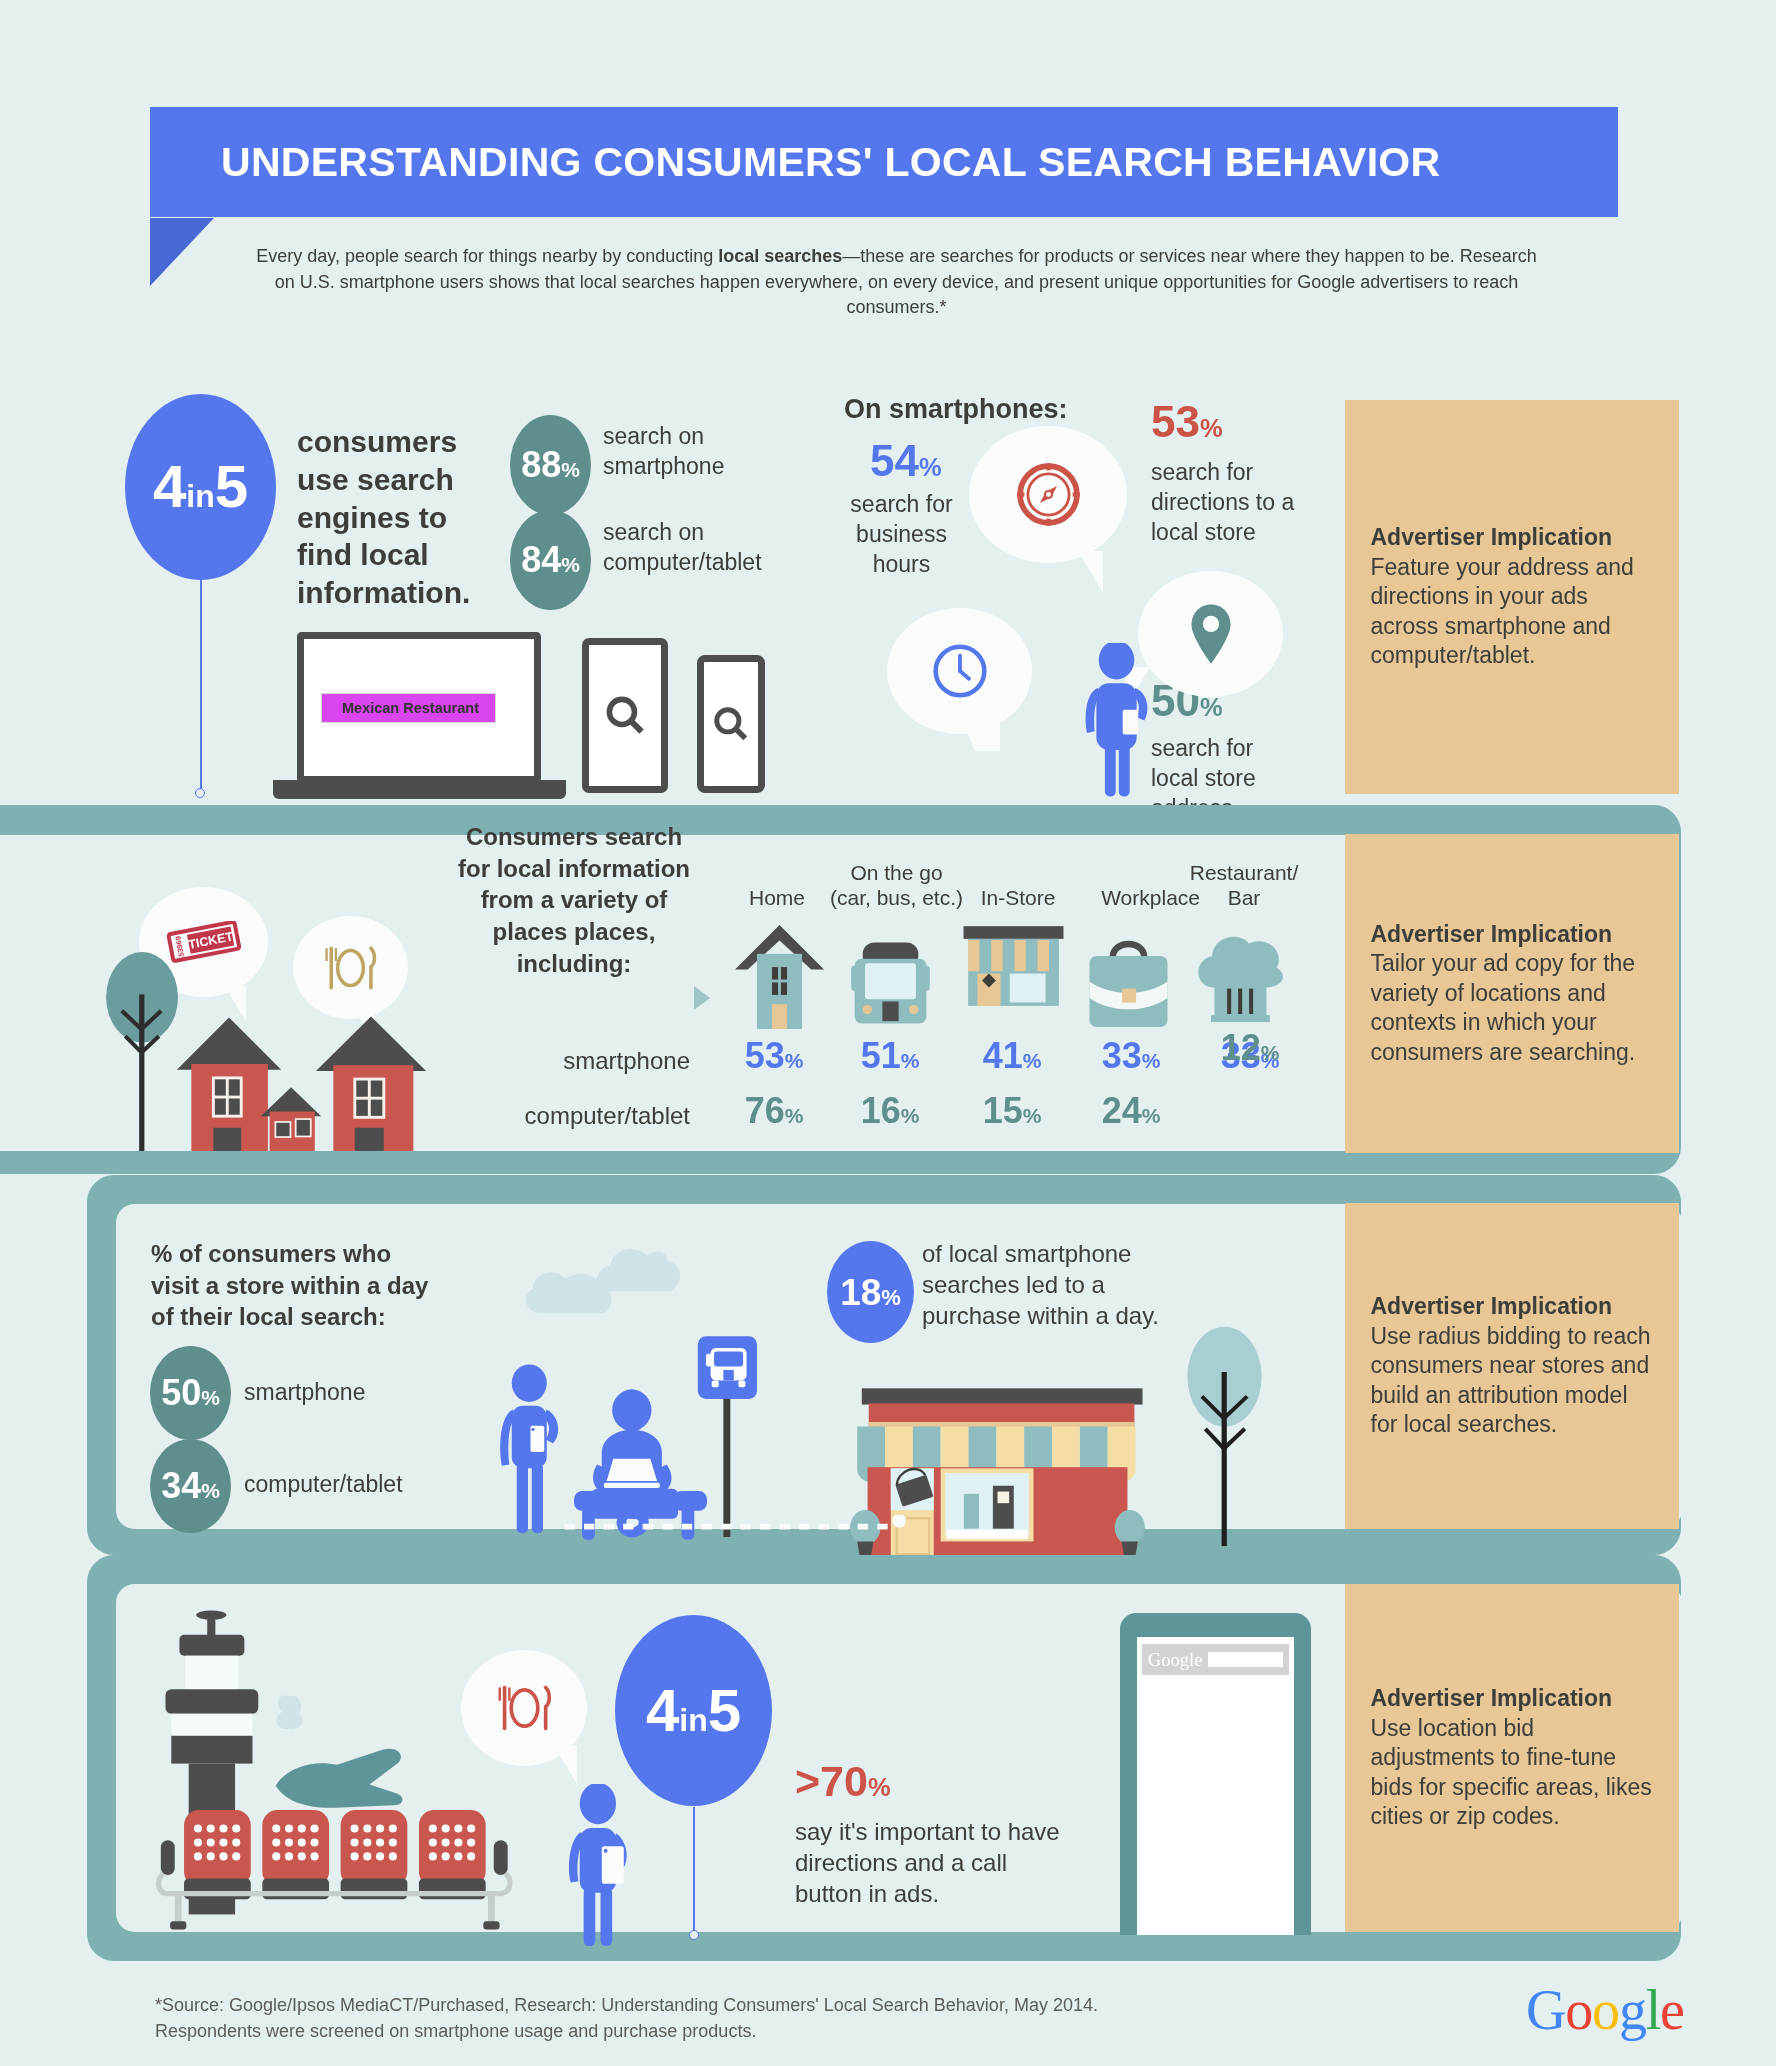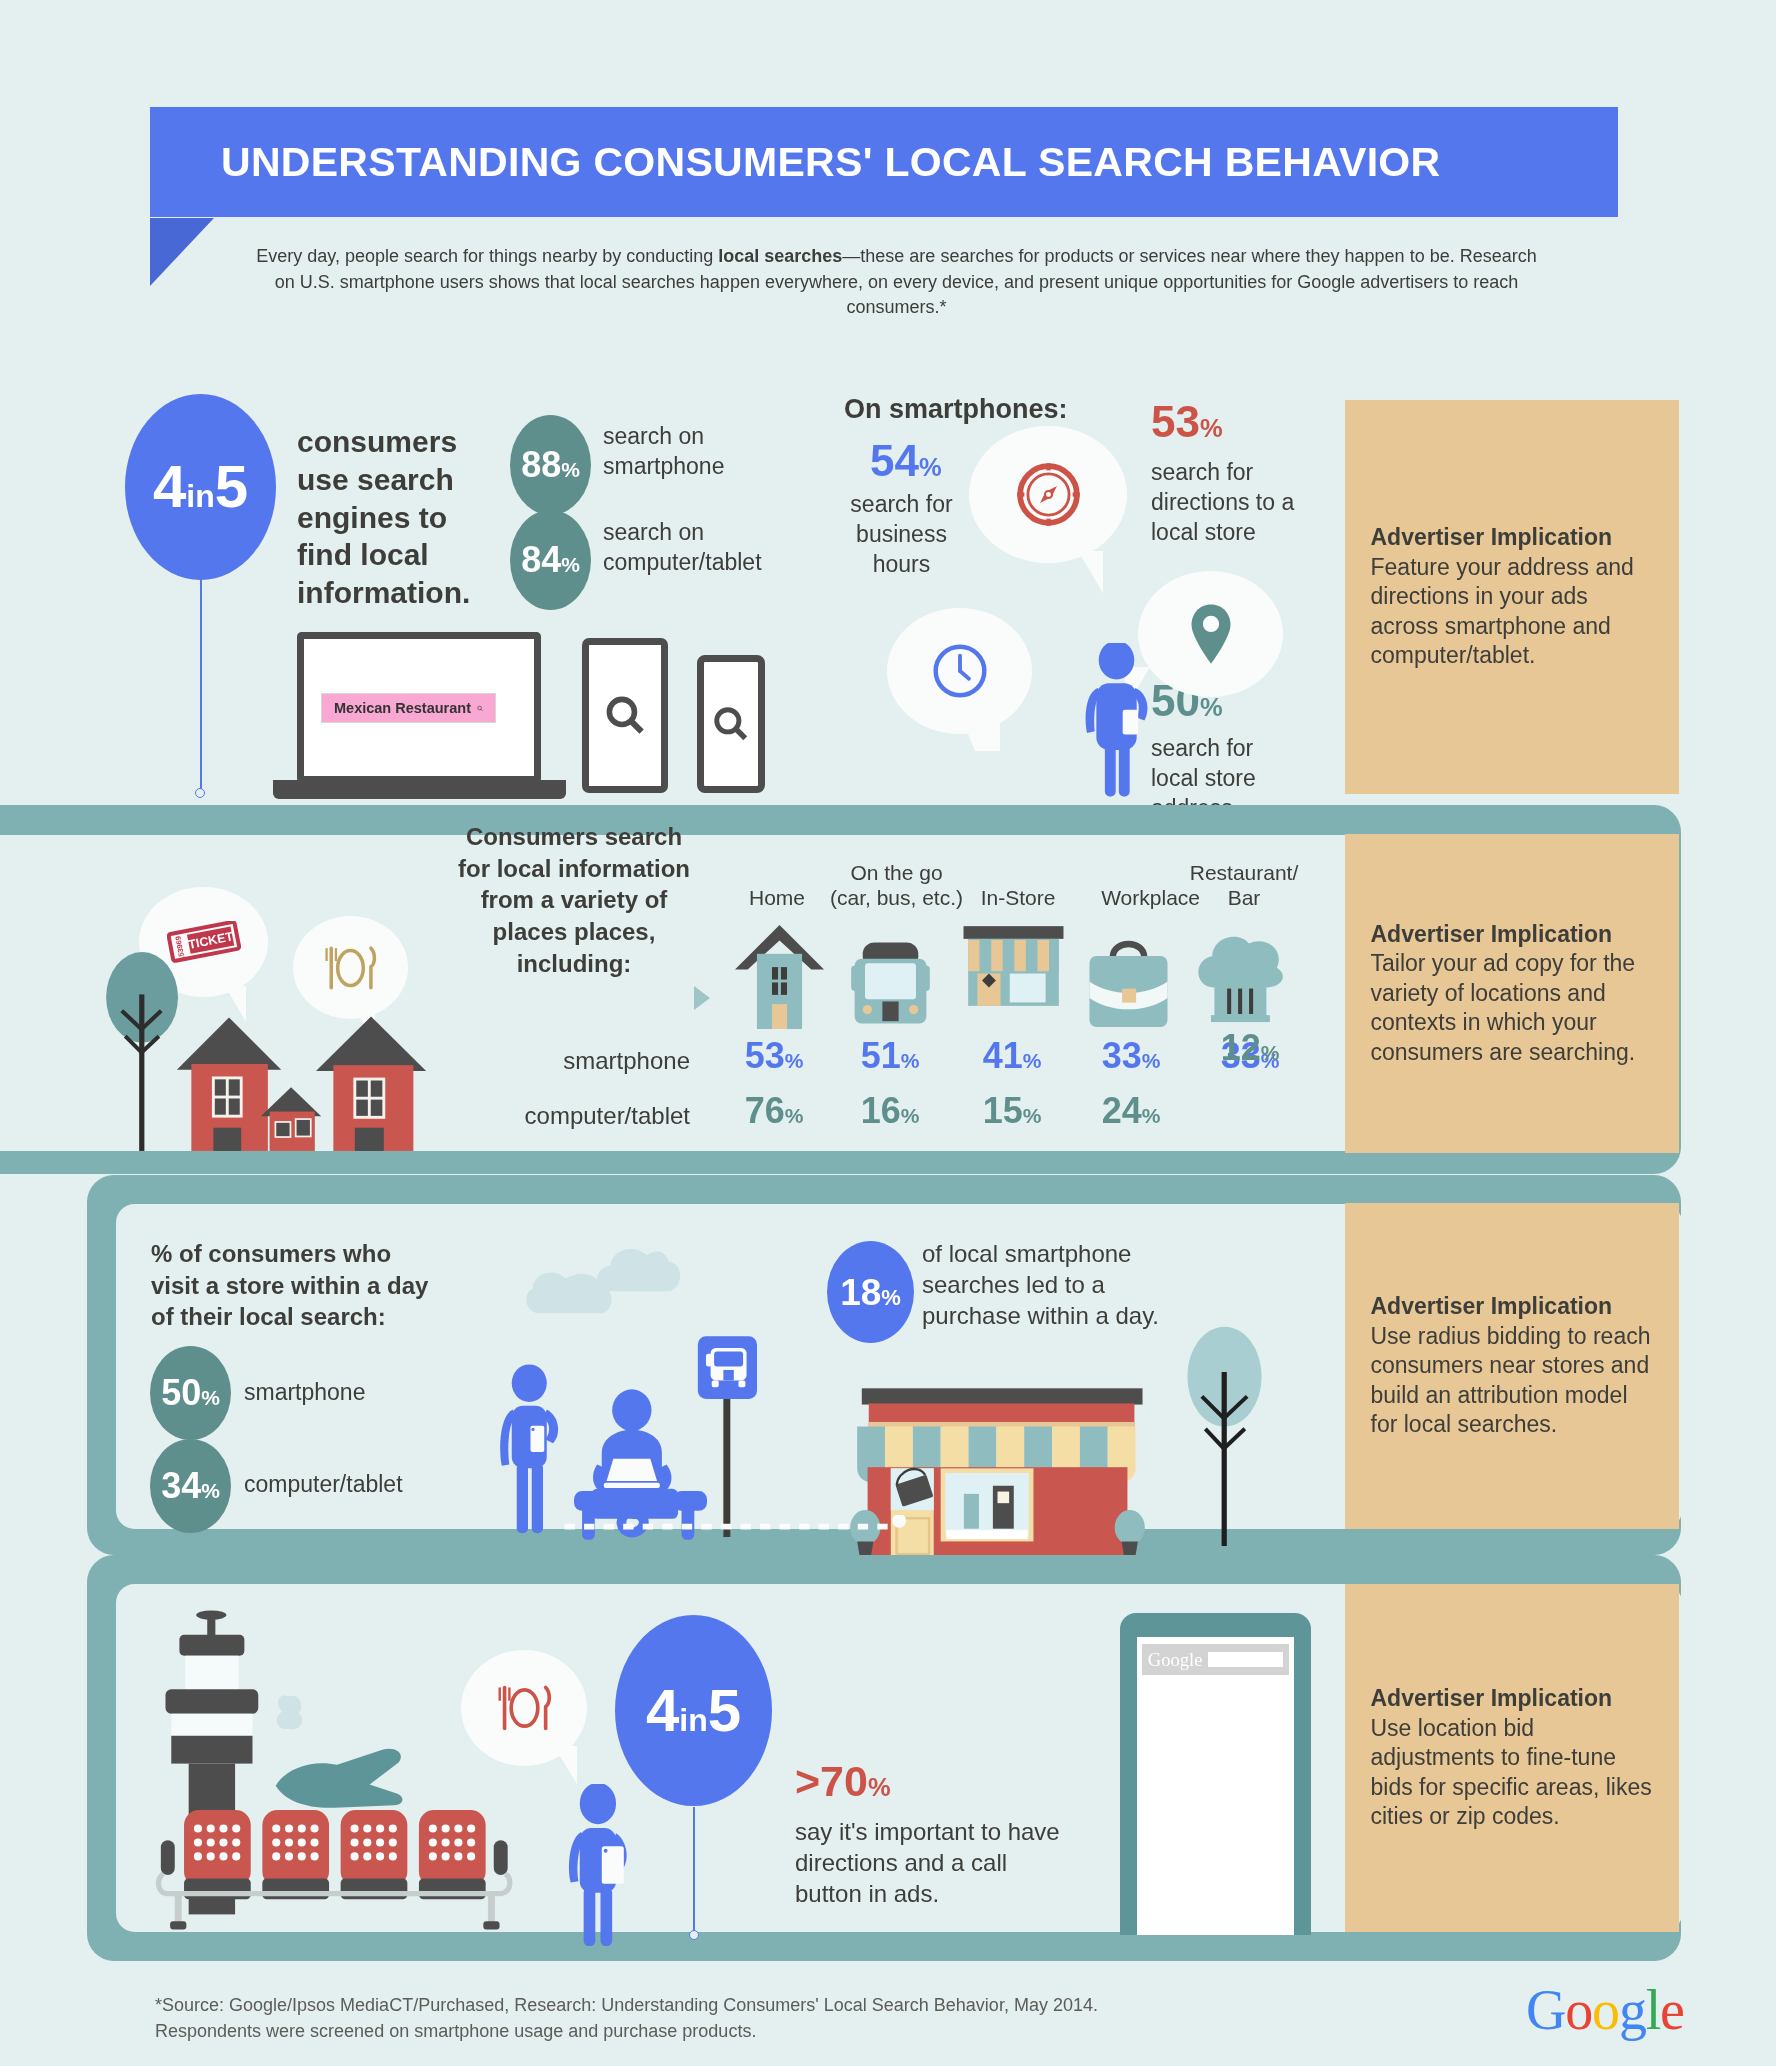--- a/index.html
+++ b/index.html
@@ -61,22 +61,22 @@
   .lead-copy { position: absolute; font-size: 30px; font-weight: bold; line-height: 1.26; }
   .pct-label { position: absolute; font-size: 23px; line-height: 1.3; }
 
   .stem { position: absolute; background: #5577ed; width: 1.7px; }
   .stem-dot { position: absolute; width: 10px; height: 10px; border-radius: 50%;
               border: 1.7px solid #5577ed; background: #e4eff0; }
 
   
   .laptop-body { position: absolute; border: 7.5px solid #4d4d4d; background: #fff; border-radius: 4.6px; }
   .laptop-base { position: absolute; background: #4d4d4d; border-radius: 0 0 5.8px 5.8px; }
-  .searchbox { position: absolute; background: #f9a8d4; border: 1.2px solid #d6d6d6;
-               display: flex; align-items: center; padding: 0 12px; gap: 5.8px; }
+  .searchbox { position: absolute; background: #d946ef; border: 1.2px solid #d6d6d6;
+               display: flex; align-items: center; padding: 0 20px; gap: 5.8px; }
   .searchbox span { font-size: 14.5px; font-weight: bold; color: #333; white-space: nowrap; }
   .tablet { position: absolute; border: 7.5px solid #4d4d4d; background: #fff; border-radius: 7px;
             display:flex; align-items:center; justify-content:center; }
   .phone  { position: absolute; border: 7.5px solid #4d4d4d; background: #fff; border-radius: 8px;
             display:flex; align-items:center; justify-content:center; }
 
   
   .bubble { position: absolute; background: #fafcfc; border-radius: 50%;
             display: flex; align-items: center; justify-content: center; }
   .bubble-tail { position: absolute; width: 0; height: 0; }

